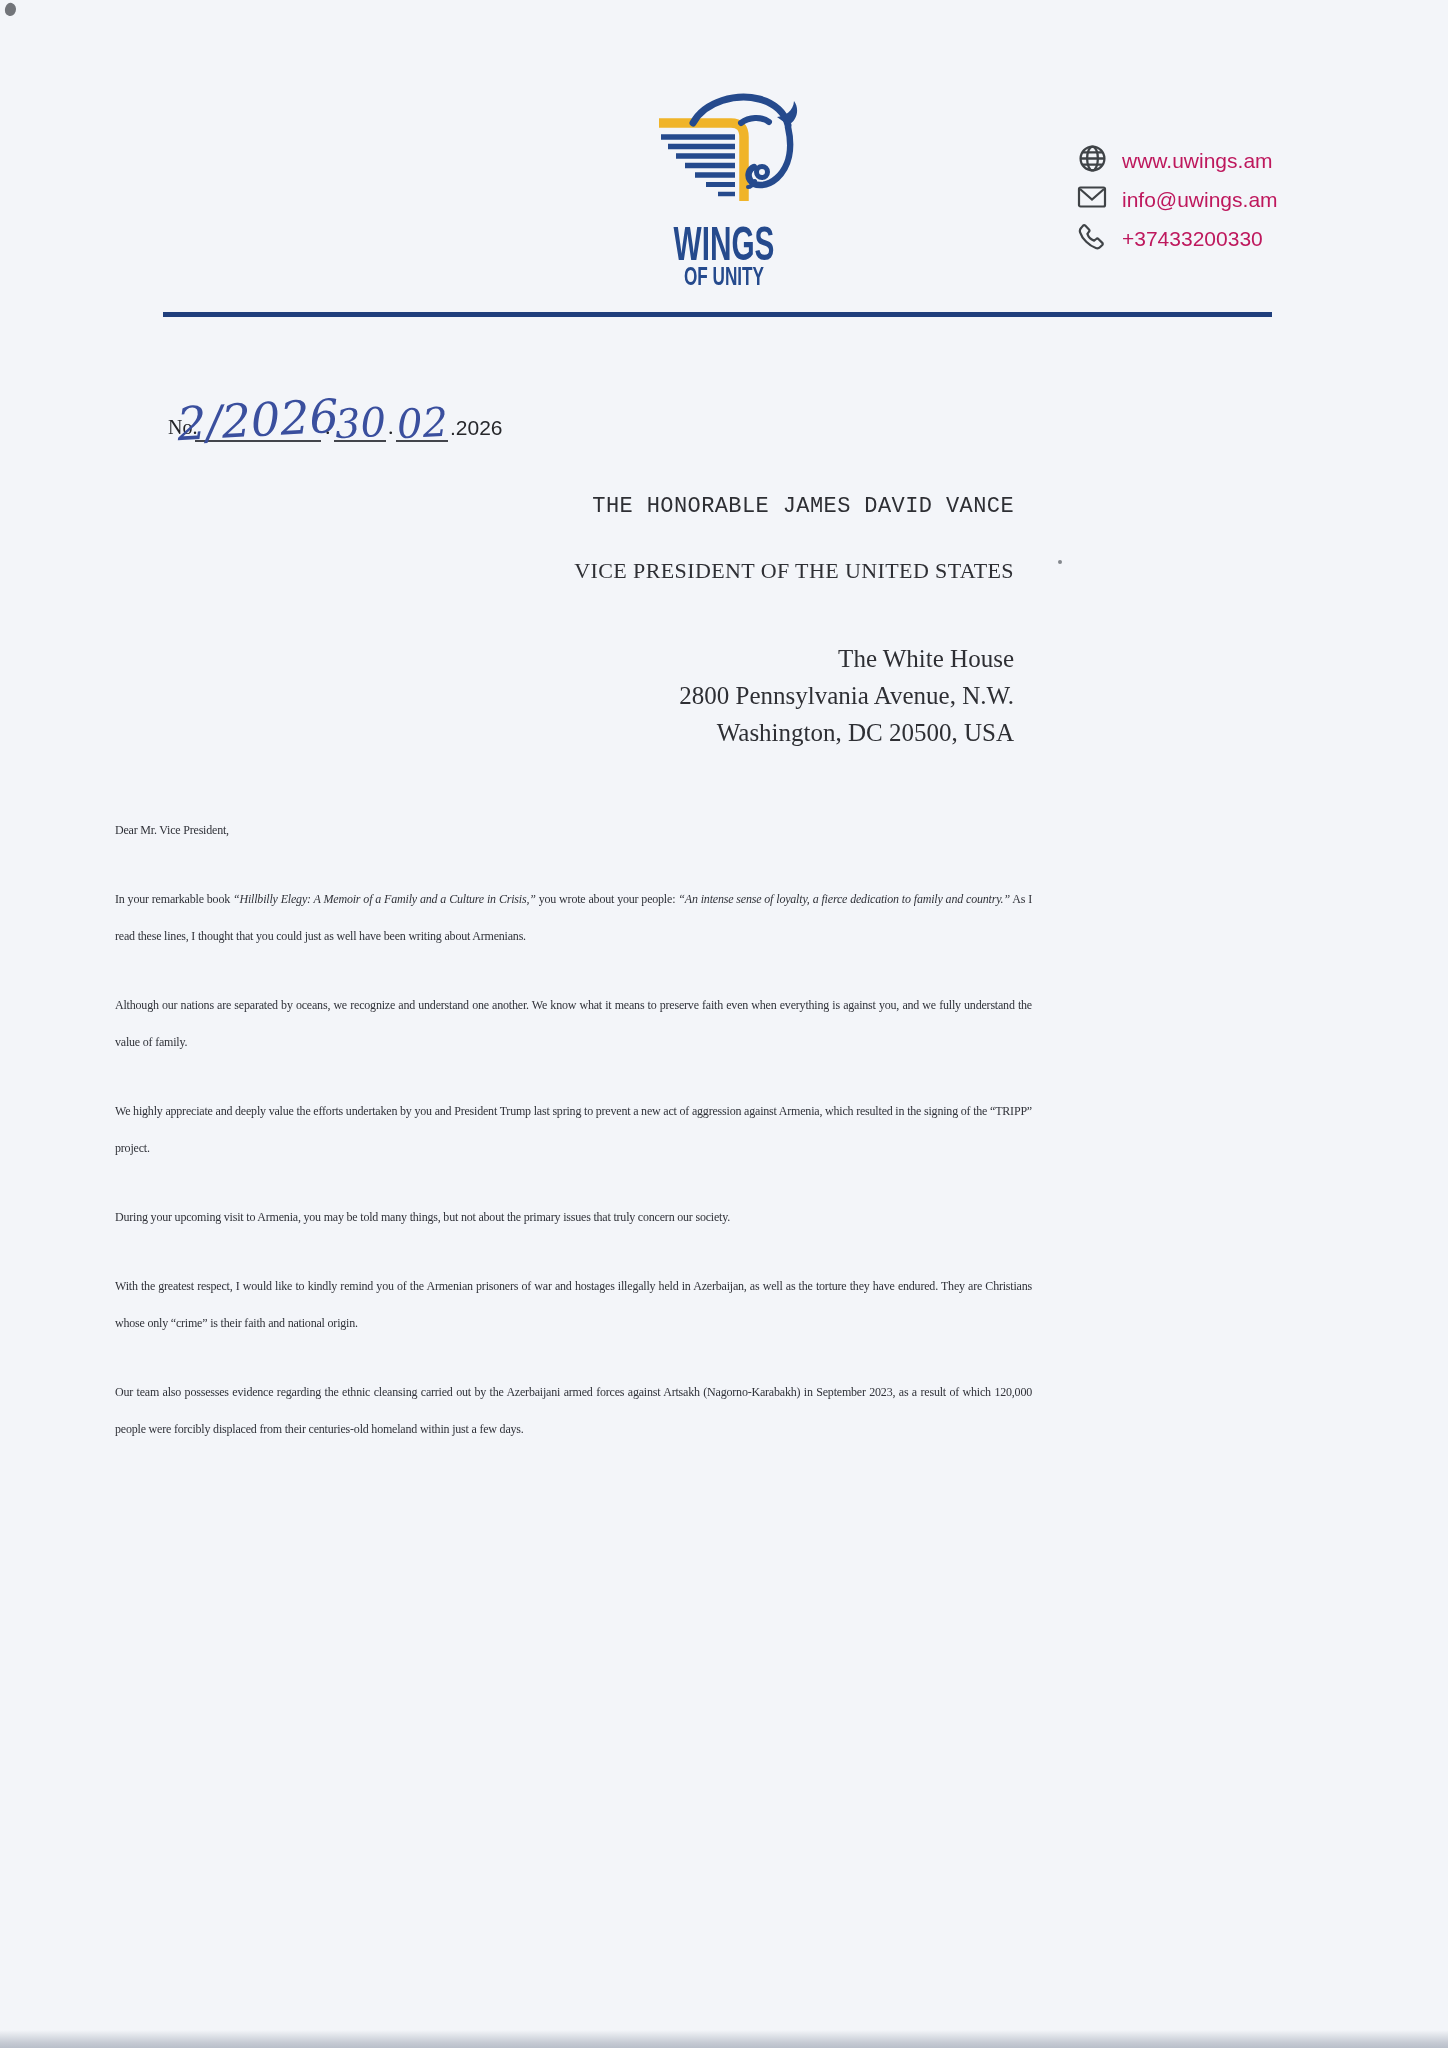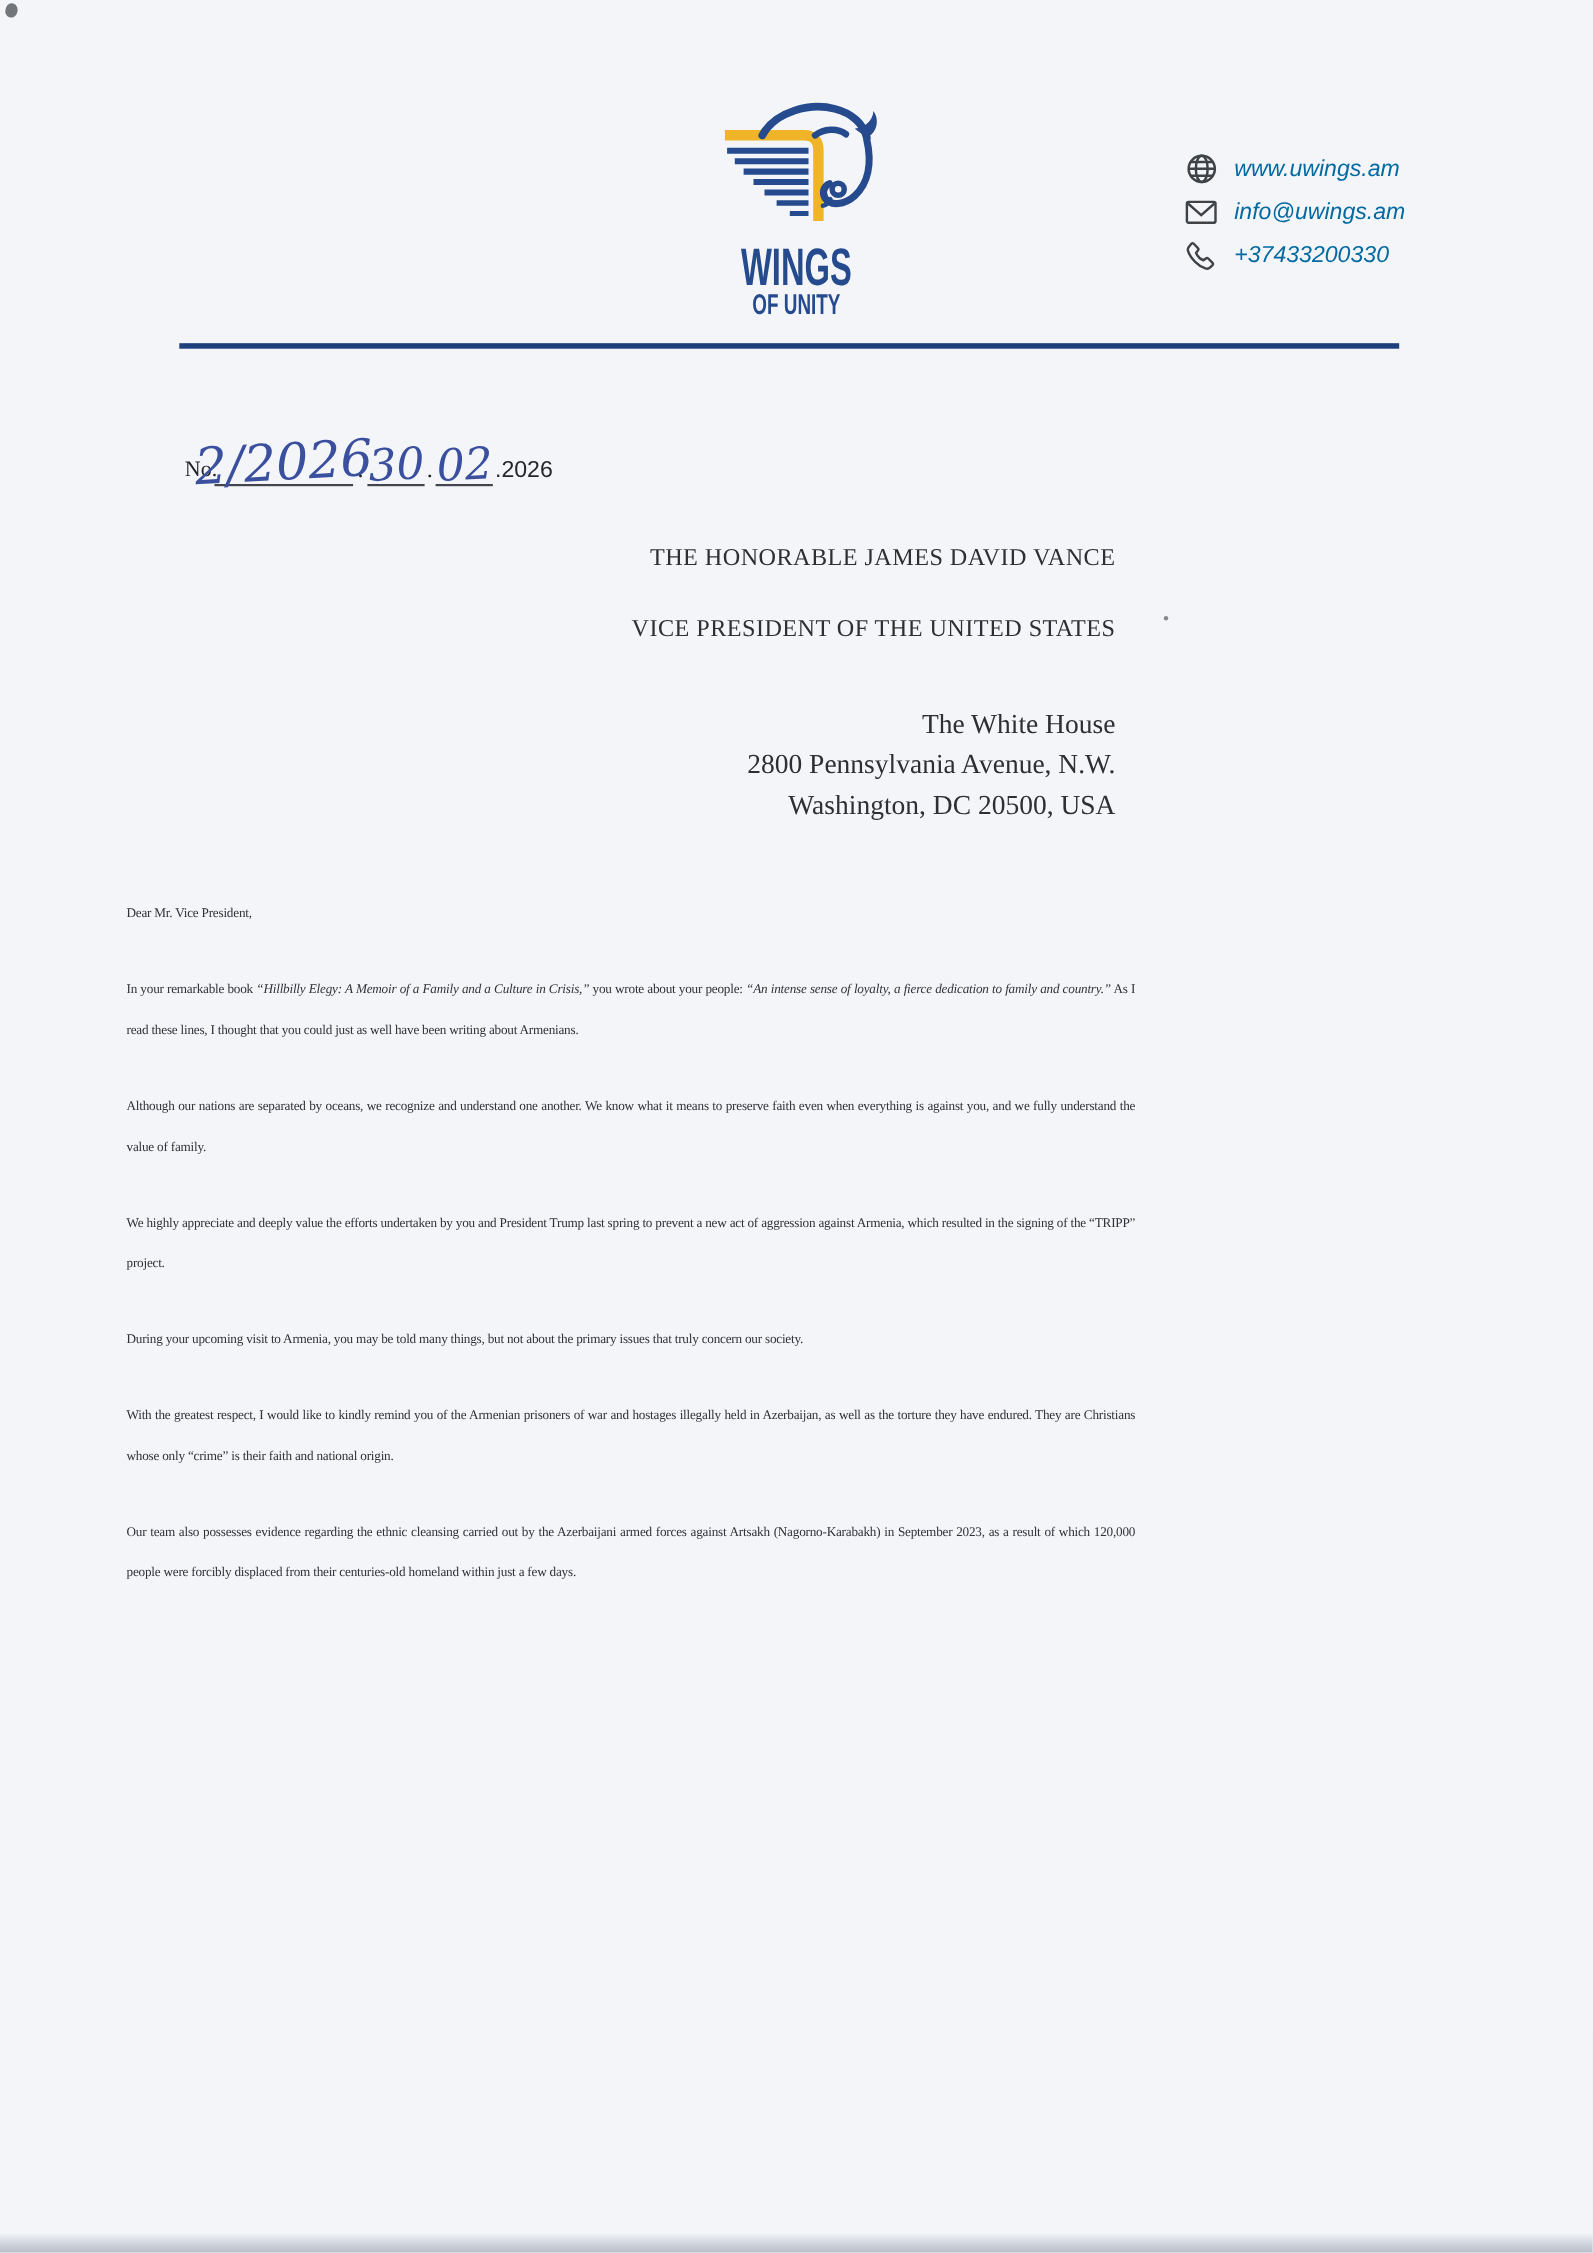--- a/index.html
+++ b/index.html
@@ -30,22 +30,22 @@
     font-family:"Liberation Sans",sans-serif;font-weight:700;
     font-size:26px;line-height:22px;
     transform:scale(0.66,1);transform-origin:center top;
     margin-top:1px;
   }
 
   .contacts{
     position:absolute;left:1076px;top:134px;list-style:none;margin:0;padding:0;
   }
   .contacts li{
-    display:flex;align-items:center;height:39px;
-    font-family:"Liberation Sans",sans-serif;font-size:21px;color:#0369a1;font-style:italic;
+    display:flex;align-items:flex-end;height:39px;
+    font-family:"Liberation Sans",sans-serif;font-size:21px;color:#be185d;
   }
   .cicon{width:32px;height:30px;margin-right:14px;display:inline-flex;align-items:center;justify-content:center;flex:0 0 32px;}
 
   .divider{
     position:absolute;left:163px;top:312px;width:1109px;height:5px;
     background:#1f3e7c;
   }
 
   
   .refline{position:absolute;left:168px;top:392px;width:420px;height:56px;color:#232428;}
@@ -63,21 +63,21 @@
   .h1{font-size:46px;}
   .h2,.h3{font-size:40px;}
   .dot1{position:absolute;left:157px;top:22px;font-size:22px;}
   .dot2{position:absolute;left:220px;top:22px;font-size:22px;}
   .year{position:absolute;left:282px;top:24px;font-size:21px;font-family:"Liberation Sans",sans-serif;color:#26272b;}
 
   
   .recipient{position:absolute;left:115px;top:0;width:899px;height:760px;color:#2e2f34;}
   .recipient div{position:absolute;right:0;white-space:nowrap;}
   .r-caps{font-size:22px;letter-spacing:0.4px;}
-  .r1{top:494px;}
+  .r1{top:494px;font-family:Liberation Mono, monospace;}
   .r2{top:558px;}
   .r-addr{font-size:25px;}
   .a1{top:645px;}
   .a2{top:682px;}
   .a3{top:719px;}
 
   
   .lbody{
     position:absolute;left:115px;top:812px;width:917px;
     font-size:12px;line-height:37px;letter-spacing:-0.2px;

